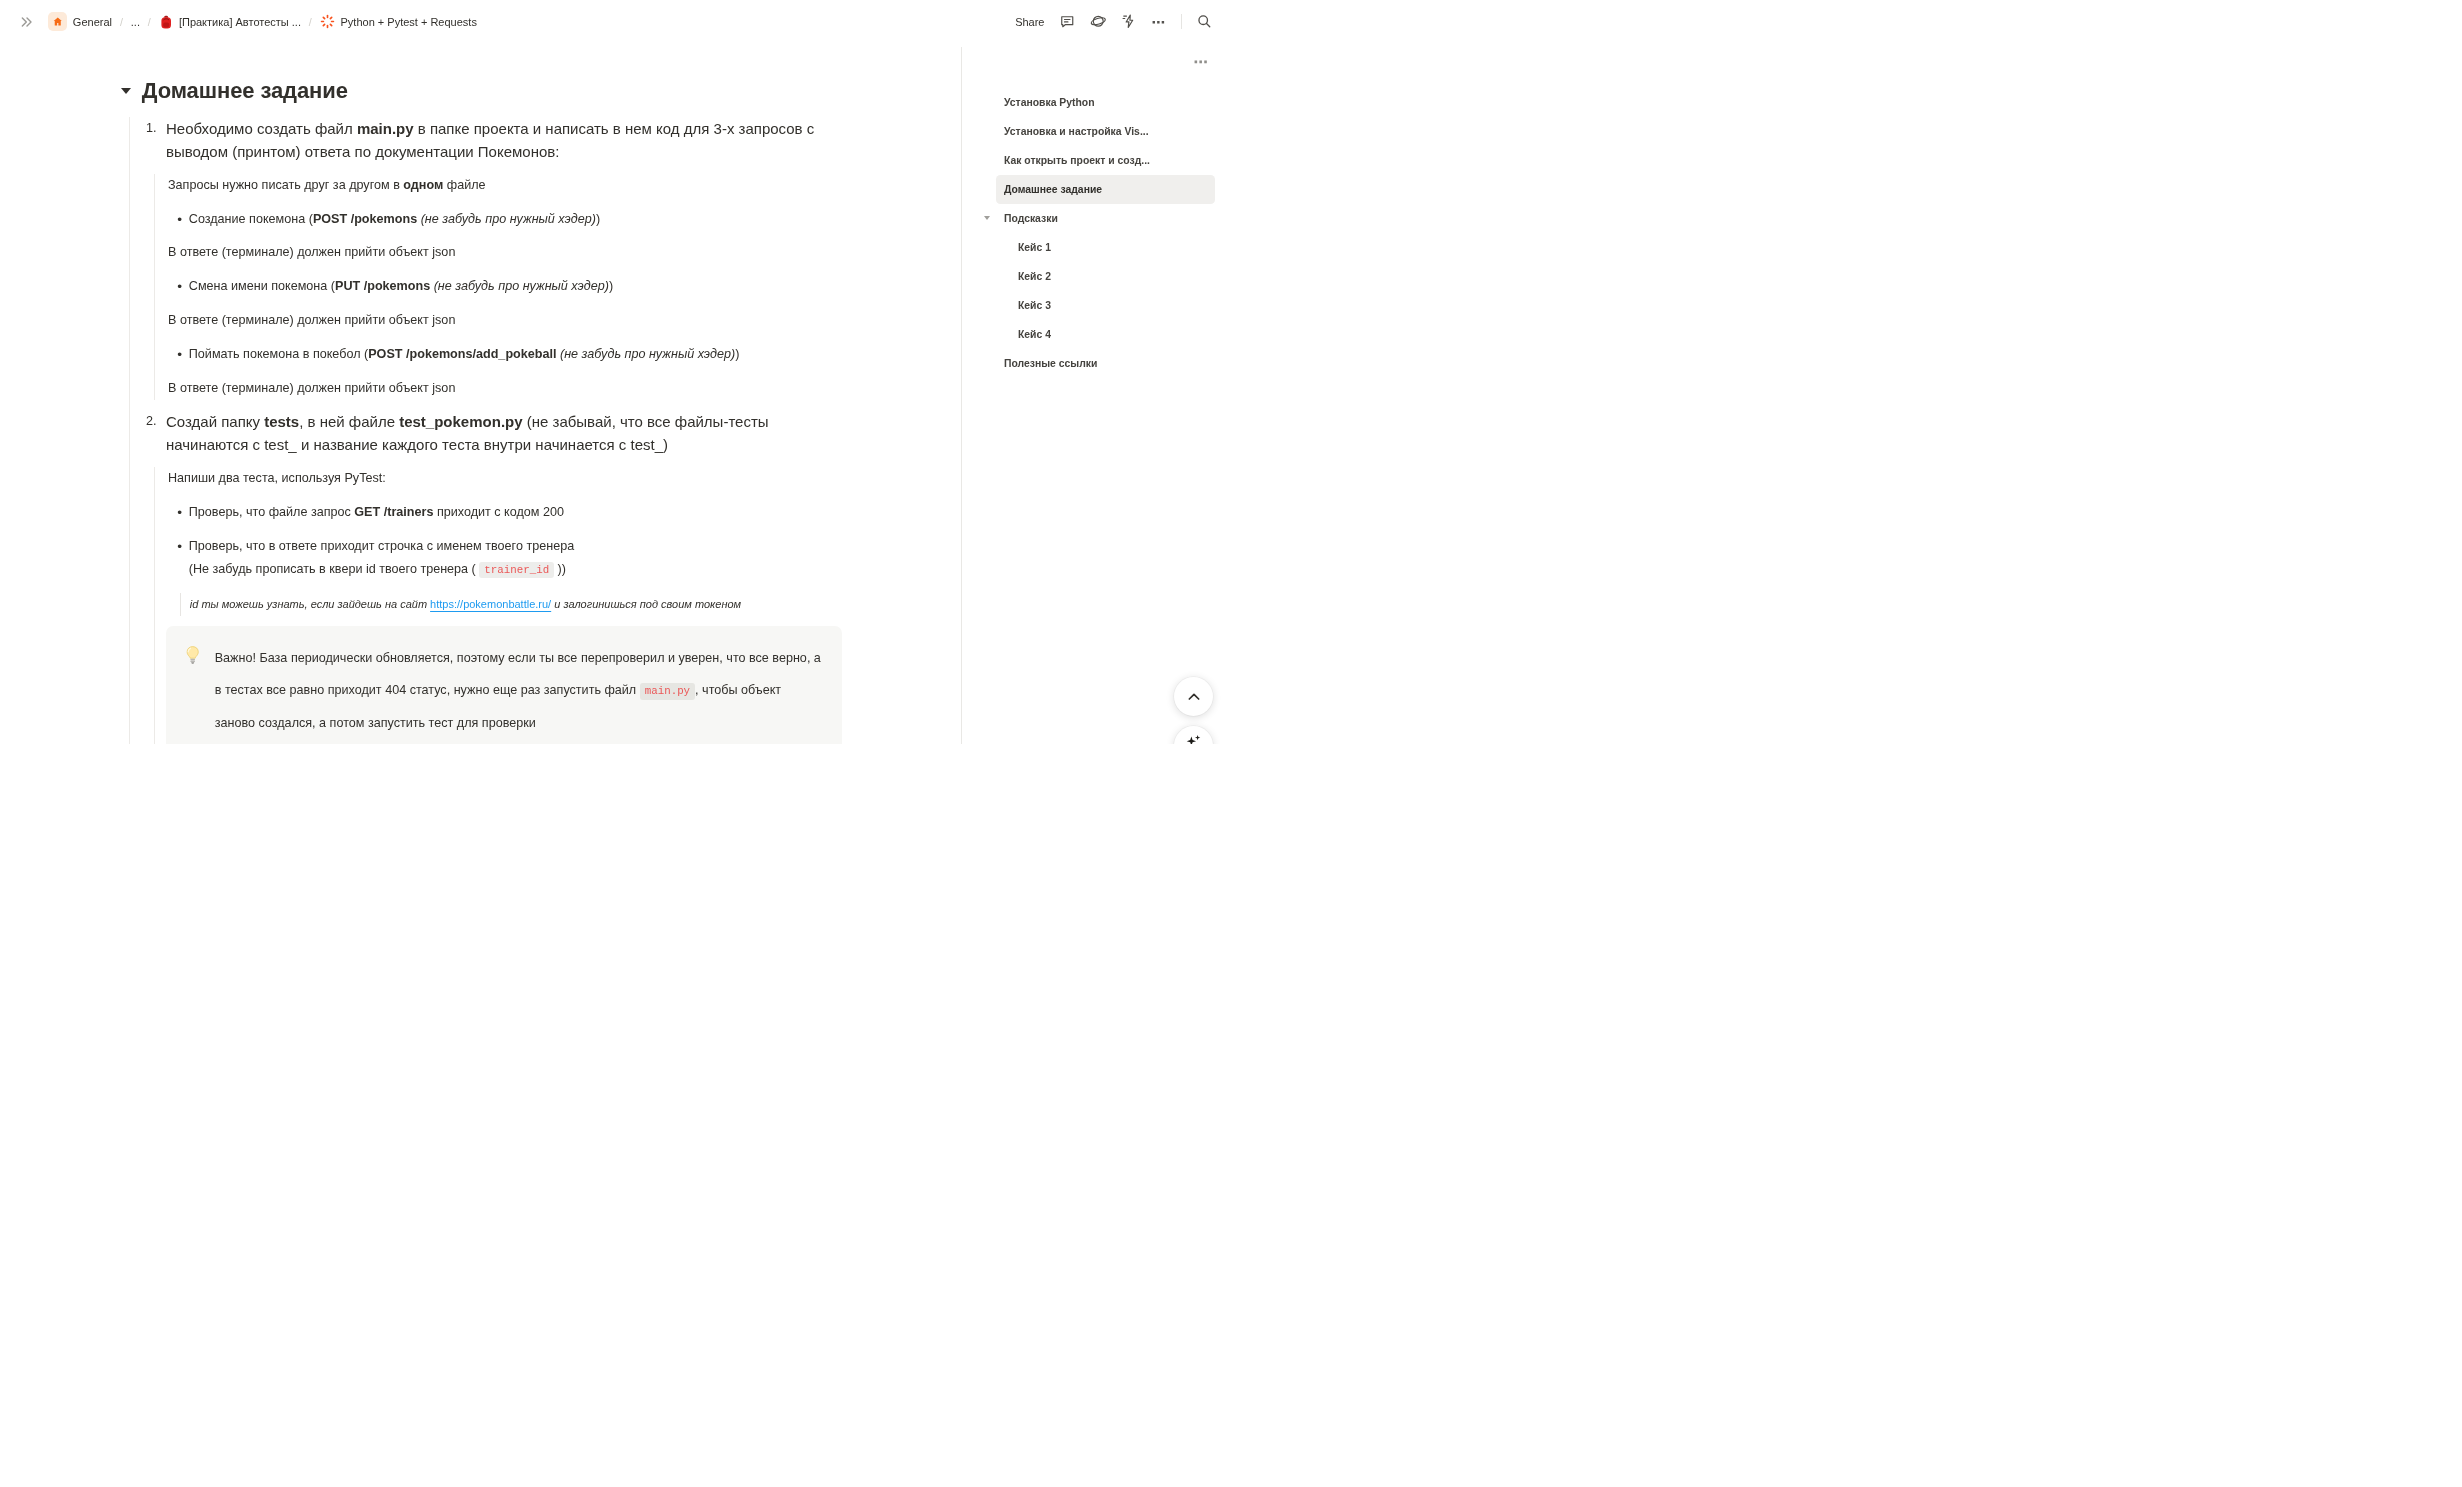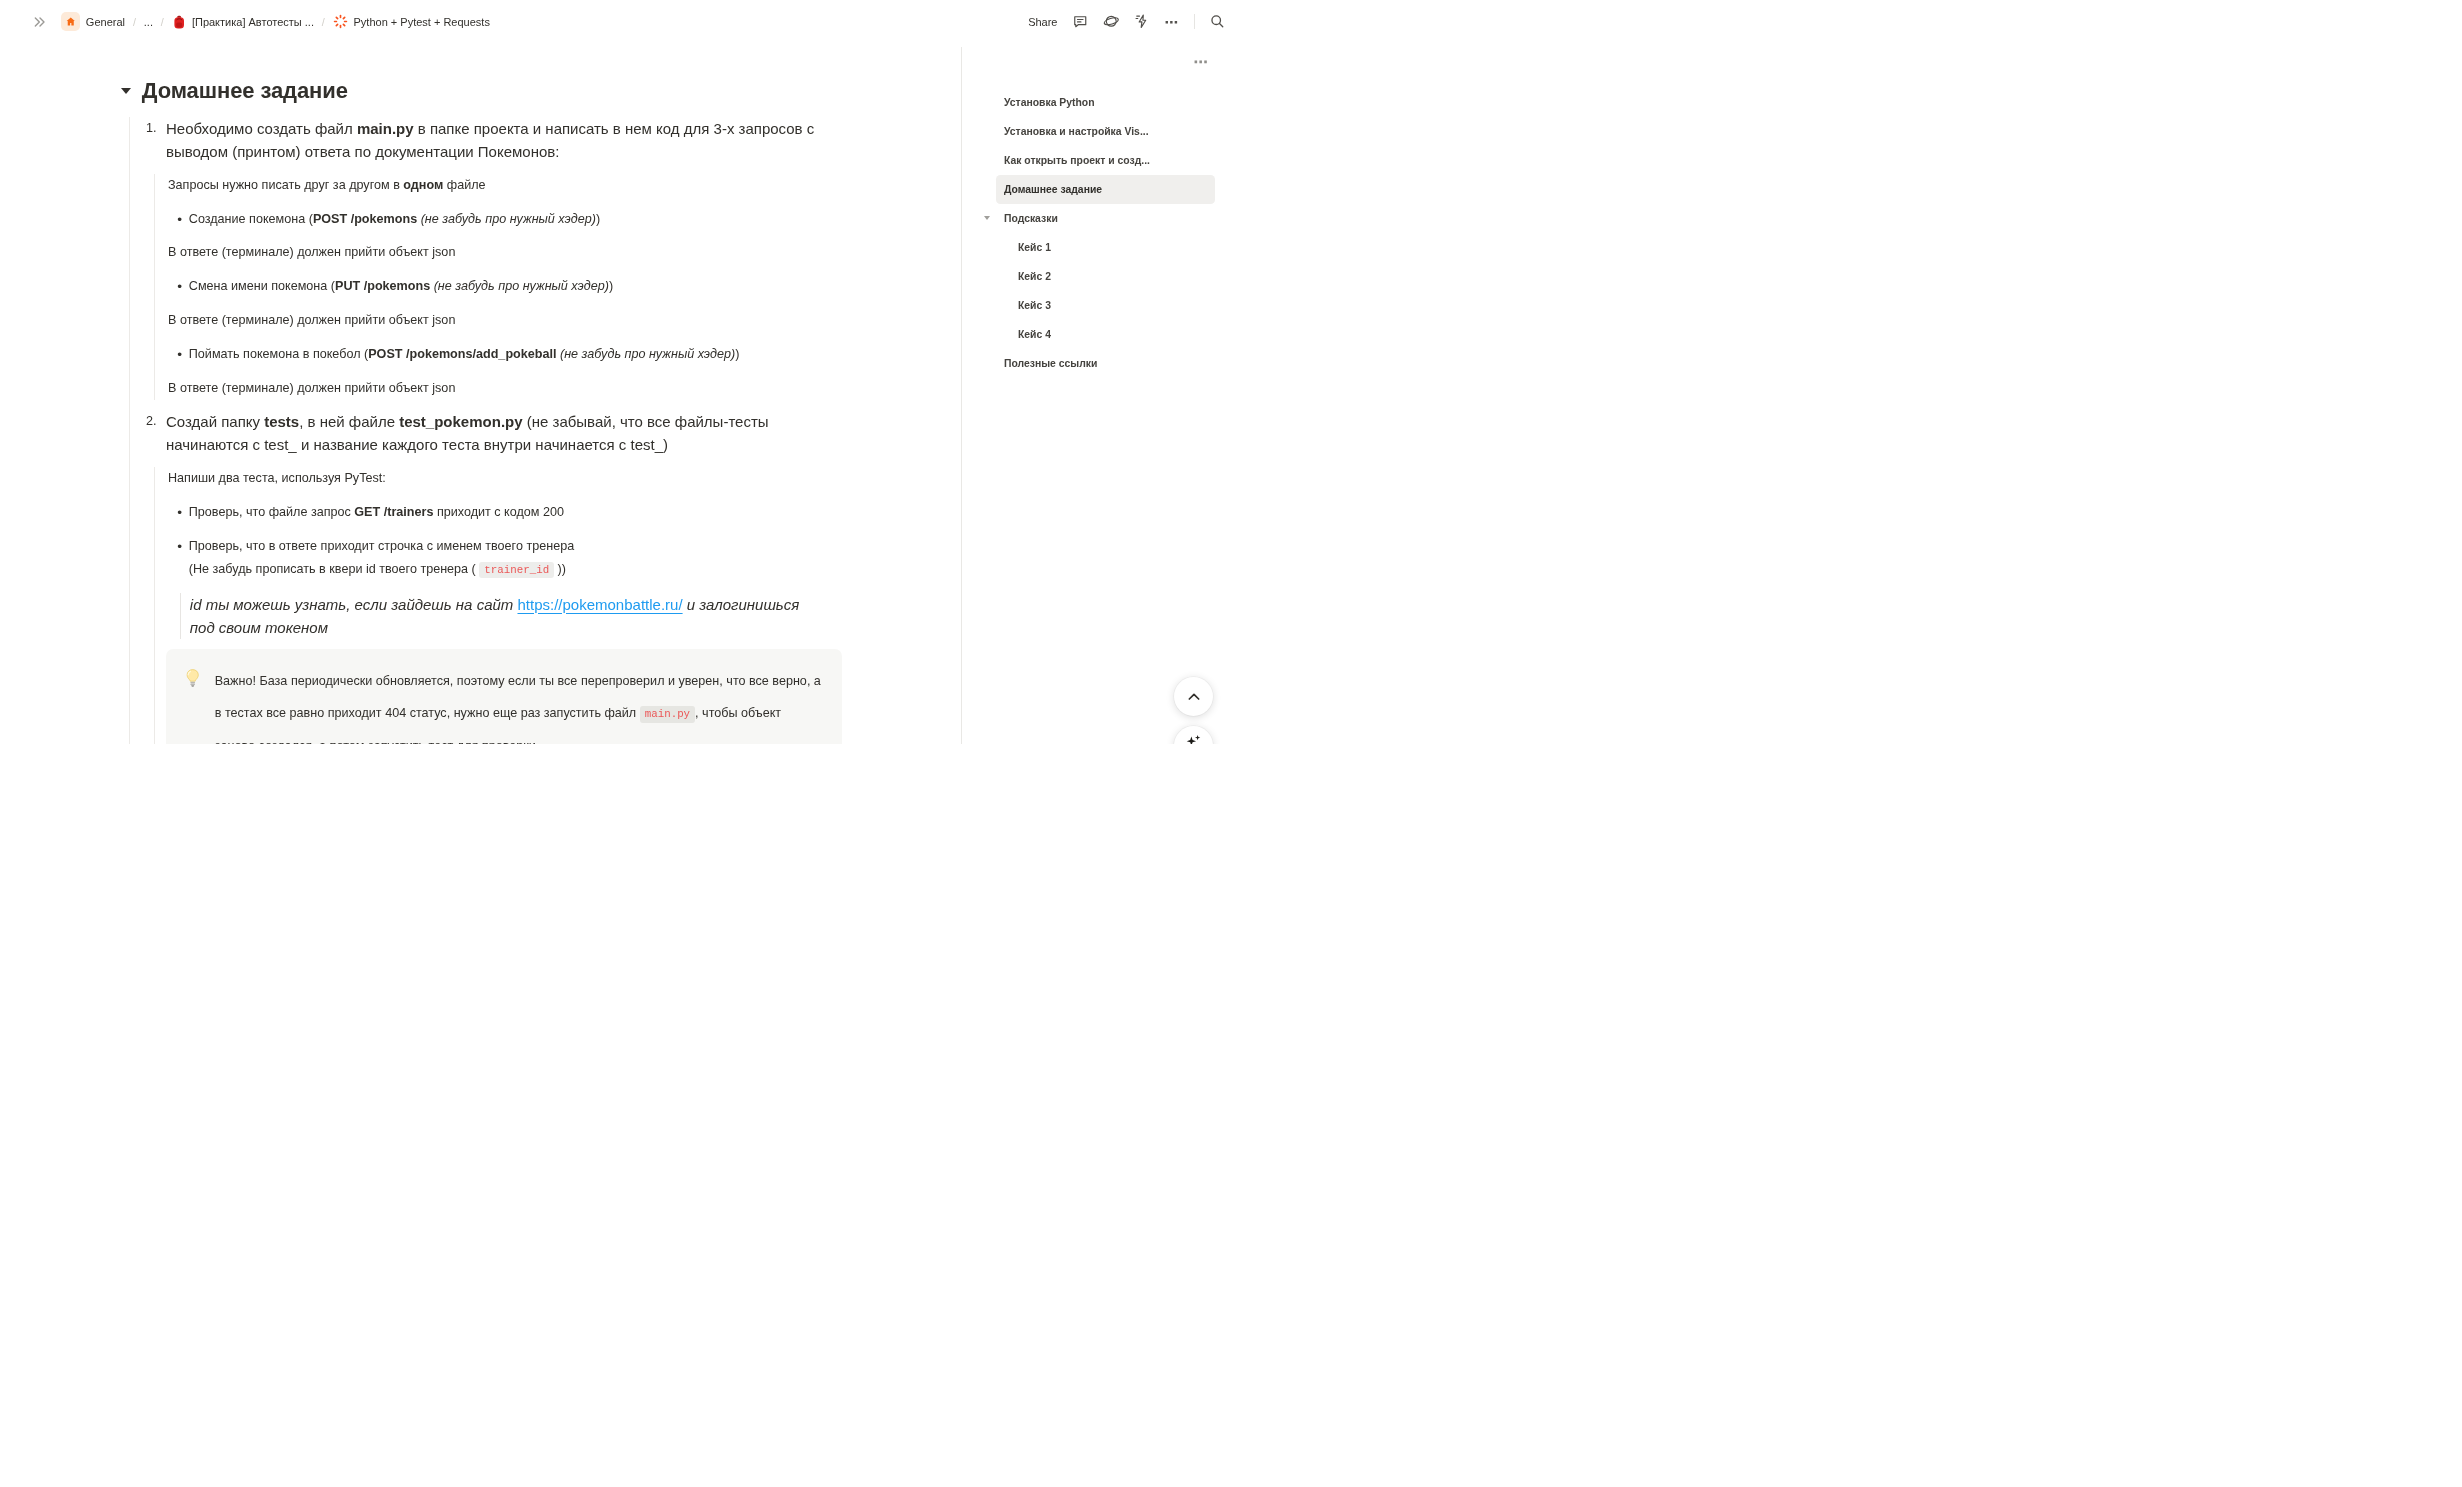--- a/index.html
+++ b/index.html
@@ -1,20 +1,20 @@
 <!DOCTYPE html>
 <html style="font-size:11.5px"><head>
 <meta charset="utf-8">
 <style>
   html,body{margin:0;padding:0;background:#fff;}
   body{width:1231px;height:744px;overflow:hidden;position:relative;
        font-family:"Liberation Sans","DejaVu Sans",sans-serif;color:#32302c;}
 
   
-  .topbar{position:absolute;left:13px;top:0;width:1231px;height:43px;display:flex;
+  .topbar{position:absolute;left:0;top:0;width:1231px;height:43px;display:flex;
           align-items:center;justify-content:space-between;padding:0 18.7px;box-sizing:border-box;background:#fff;}
   .crumbs{display:flex;align-items:center;gap:6.5px;font-size:11px;}
   .crumb{display:flex;align-items:center;gap:5.8px;white-space:nowrap;cursor:pointer;}
   .crumb-sep{color:#d2d0ca;font-size:10.8px;padding:0 1.4px;}
   .expand-btn{margin-right:7.2px;display:flex;align-items:center;cursor:pointer;}
   .home-badge{width:18.7px;height:18.7px;border-radius:5px;background:#fdead9;display:flex;
               align-items:center;justify-content:center;}
   .tb-right{display:flex;align-items:center;gap:14.4px;}
   .share-btn{font-size:11px;color:#32302c;cursor:pointer;}
   .tb-icon{display:flex;align-items:center;justify-content:center;cursor:pointer;}
@@ -31,21 +31,21 @@
   .toggle-children{margin-left:129px;border-left:1.4px solid #eceae7;margin-top:13px;padding-bottom:29px;}
   .nitem{display:flex;margin:10.8px 0 10.8px 16px;}
   .num{width:20px;flex:none;font-size:12.6px;line-height:23px;}
   .ntext{font-size:15px;line-height:23px;max-width:662px;}
   .nchildren{margin-left:24px;border-left:1.4px solid #eceae7;padding-left:13px;}
   .nchildren p.blk{margin:10.8px 0;font-size:12.6px;line-height:23px;max-width:647px;}
   .bullet{display:flex;margin:10.8px 0 10.8px 9.3px;font-size:12.6px;line-height:23px;}
   .bullet .dot{width:11.5px;flex:none;font-size:13.7px;}
   .bullet .btext{max-width:633px;}
   .quote{margin:10.8px 0 10.8px 11.5px;border-left:1.4px solid #e7e5e2;padding-left:9.3px;
-         font-size:15px;line-height:23px;font-style:italic;max-width:618px;}
+         font-size:11px;line-height:23px;font-style:italic;max-width:618px;}
   .icode{font-family:"Liberation Mono","DejaVu Sans Mono",monospace;font-size:10.8px;
          color:#eb5757;background:rgba(135,131,120,0.15);padding:2.2px 5px;border-radius:2.9px;}
   .ilink{color:#1e9bf0;text-decoration:underline;text-underline-offset:2.9px;font-style:normal;cursor:pointer;}
   .callout{margin:10.8px 0 0 -2.2px;width:676px;box-sizing:border-box;background:#f7f7f5;border-radius:7.2px;
            padding:16px 17.3px;display:flex;gap:12.2px;}
   .callout-text{font-size:12.6px;line-height:32px;max-width:611px;}
   .callout-ic{flex:none;padding-top:2.2px;}
 
   
   .sidebar{position:absolute;left:961px;top:47px;width:270px;height:697px;

